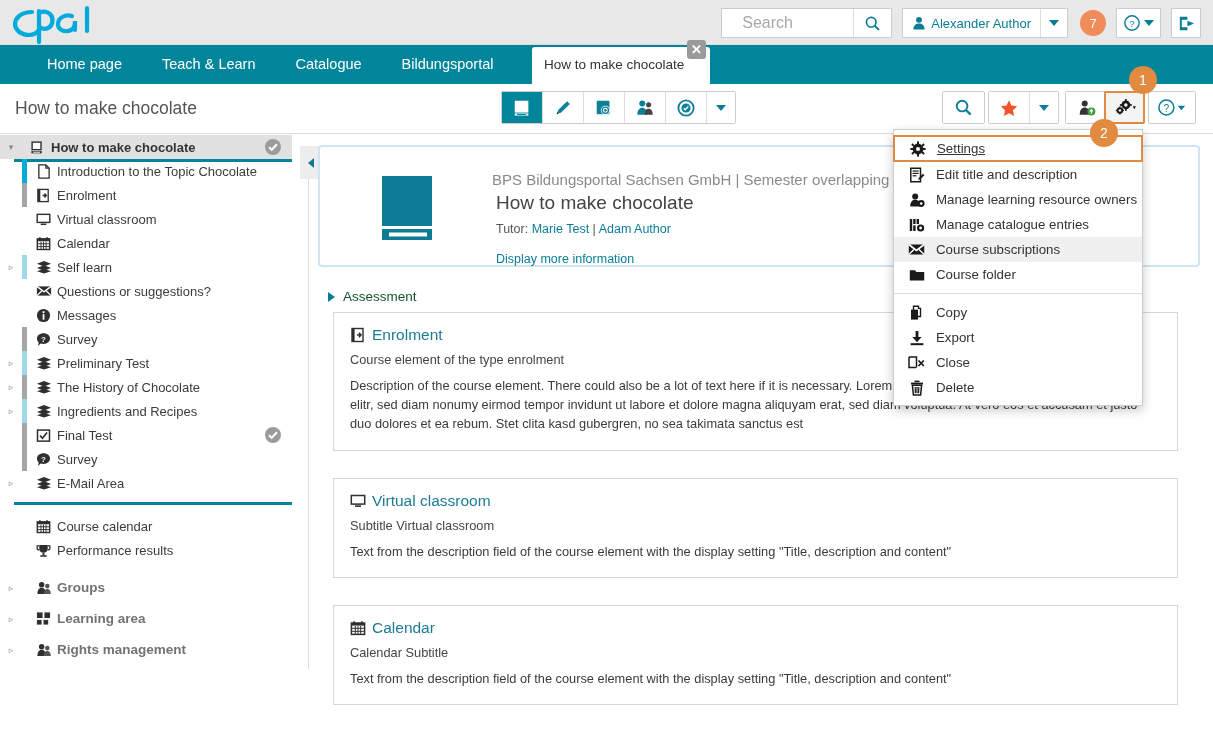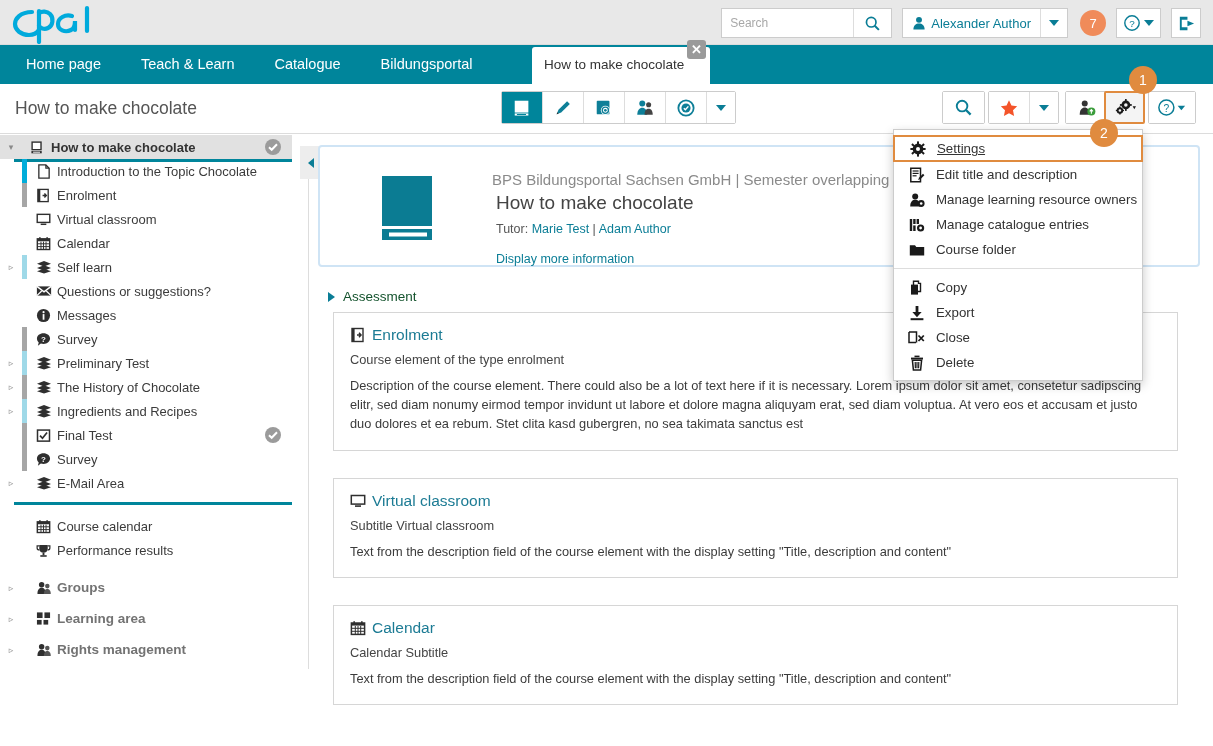--- a/index.html
+++ b/index.html
@@ -26,22 +26,22 @@
   .header-right {
     position: absolute; right: 12px; top: 8px; height: 30px;
     display: flex; align-items: stretch; gap: 10px;
   }
   .search-group {
     display: flex; align-items: stretch; height: 30px;
     background: #fff; border: 1px solid #cccccc;
   }
   .search-input {
     border: 0; outline: none; background: transparent;
-    width: 131px; padding: 0 8px;
-    font-family: "Liberation Sans", sans-serif; font-size: 12px;
+    width: 131px; padding: 0 20px;
+    font-family: "Liberation Sans", sans-serif; font-size: 16px;
     color: #555;
   }
   .search-input::placeholder { color: #a8a8a8; }
   .search-btn {
     width: 38px; background: #fff; border: 0; border-left: 1px solid #dddddd;
     display: flex; align-items: center; justify-content: center;
     cursor: pointer; padding: 0;
   }
   .user-group {
     display: flex; align-items: stretch; height: 30px;
@@ -76,21 +76,21 @@
   .caret-down {
     width: 0; height: 0; border-left: 5px solid transparent;
     border-right: 5px solid transparent; border-top: 6px solid #0a7d96;
   }
 
   
   .navbar {
     position: absolute; left: 0; top: 45px; width: 1213px; height: 39px;
     background: #00859b;
   }
-  .navbar-items { display: flex; align-items: flex-end; height: 39px; padding-left: 6px; }
+  .navbar-items { display: flex; align-items: flex-end; height: 39px; padding-left: 27px; }
   .nav-item {
     color: #ffffff; font-size: 14.5px; padding: 0 20px; line-height: 39px;
     cursor: pointer; white-space: nowrap;
   }
 
   
   .course-tab {
     position: absolute; left: 532px; top: 47px; width: 178px; height: 37px;
     background: #ffffff;
     border-top-left-radius: 3px; border-top-right-radius: 3px;
@@ -931,20 +931,30 @@
           <rect x="4.2" y="2" width="2.4" height="5" fill="#1a1a1a"></rect>
           <rect x="4.2" y="8.4" width="2.4" height="5.6" fill="#1a1a1a"></rect>
           <rect x="7.6" y="2" width="2.4" height="5" fill="#1a1a1a"></rect>
           <circle cx="11.6" cy="11" r="3.6" fill="#1a1a1a"></circle>
           <circle cx="11.6" cy="11" r="1.4" fill="#ffffff"></circle>
         </svg>
       </span>
       <span>Manage catalogue entries</span>
     </div>
 
+    <div class="menu-item highlighted">
+      <span class="menu-icon">
+        <svg width="17" height="13" viewBox="0 0 17 13">
+          <rect x="0.8" y="1.5" width="15.4" height="10" fill="#1a1a1a"></rect>
+          <path d="M0.8 1.5 L8.5 7.5 L16.2 1.5" fill="none" stroke="#ffffff" stroke-width="1.6"></path>
+          <path d="M0.8 11.5 L6 6.5 M16.2 11.5 L11 6.5" stroke="#ffffff" stroke-width="1.4"></path>
+        </svg>
+      </span>
+      <span>Course subscriptions</span>
+    </div>
 
     <div class="menu-item">
       <span class="menu-icon">
         <svg width="16" height="14" viewBox="0 0 16 14">
           <path d="M0.8 2.2 L6 2.2 L7.3 4 L15.2 4 L15.2 12.4 L0.8 12.4 Z" fill="#1a1a1a"></path>
         </svg>
       </span>
       <span>Course folder</span>
     </div>
 

